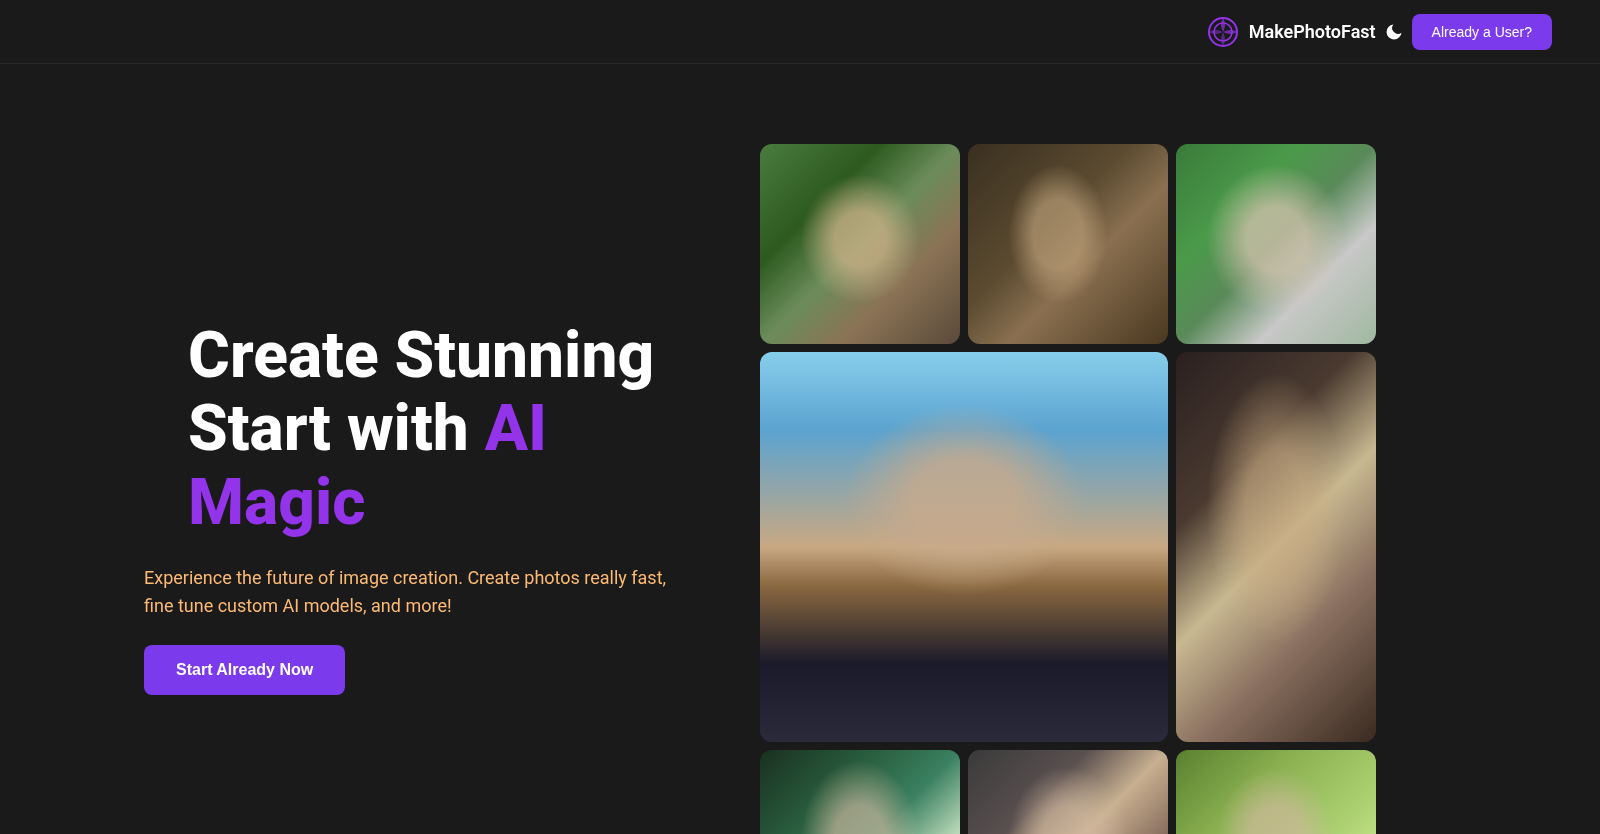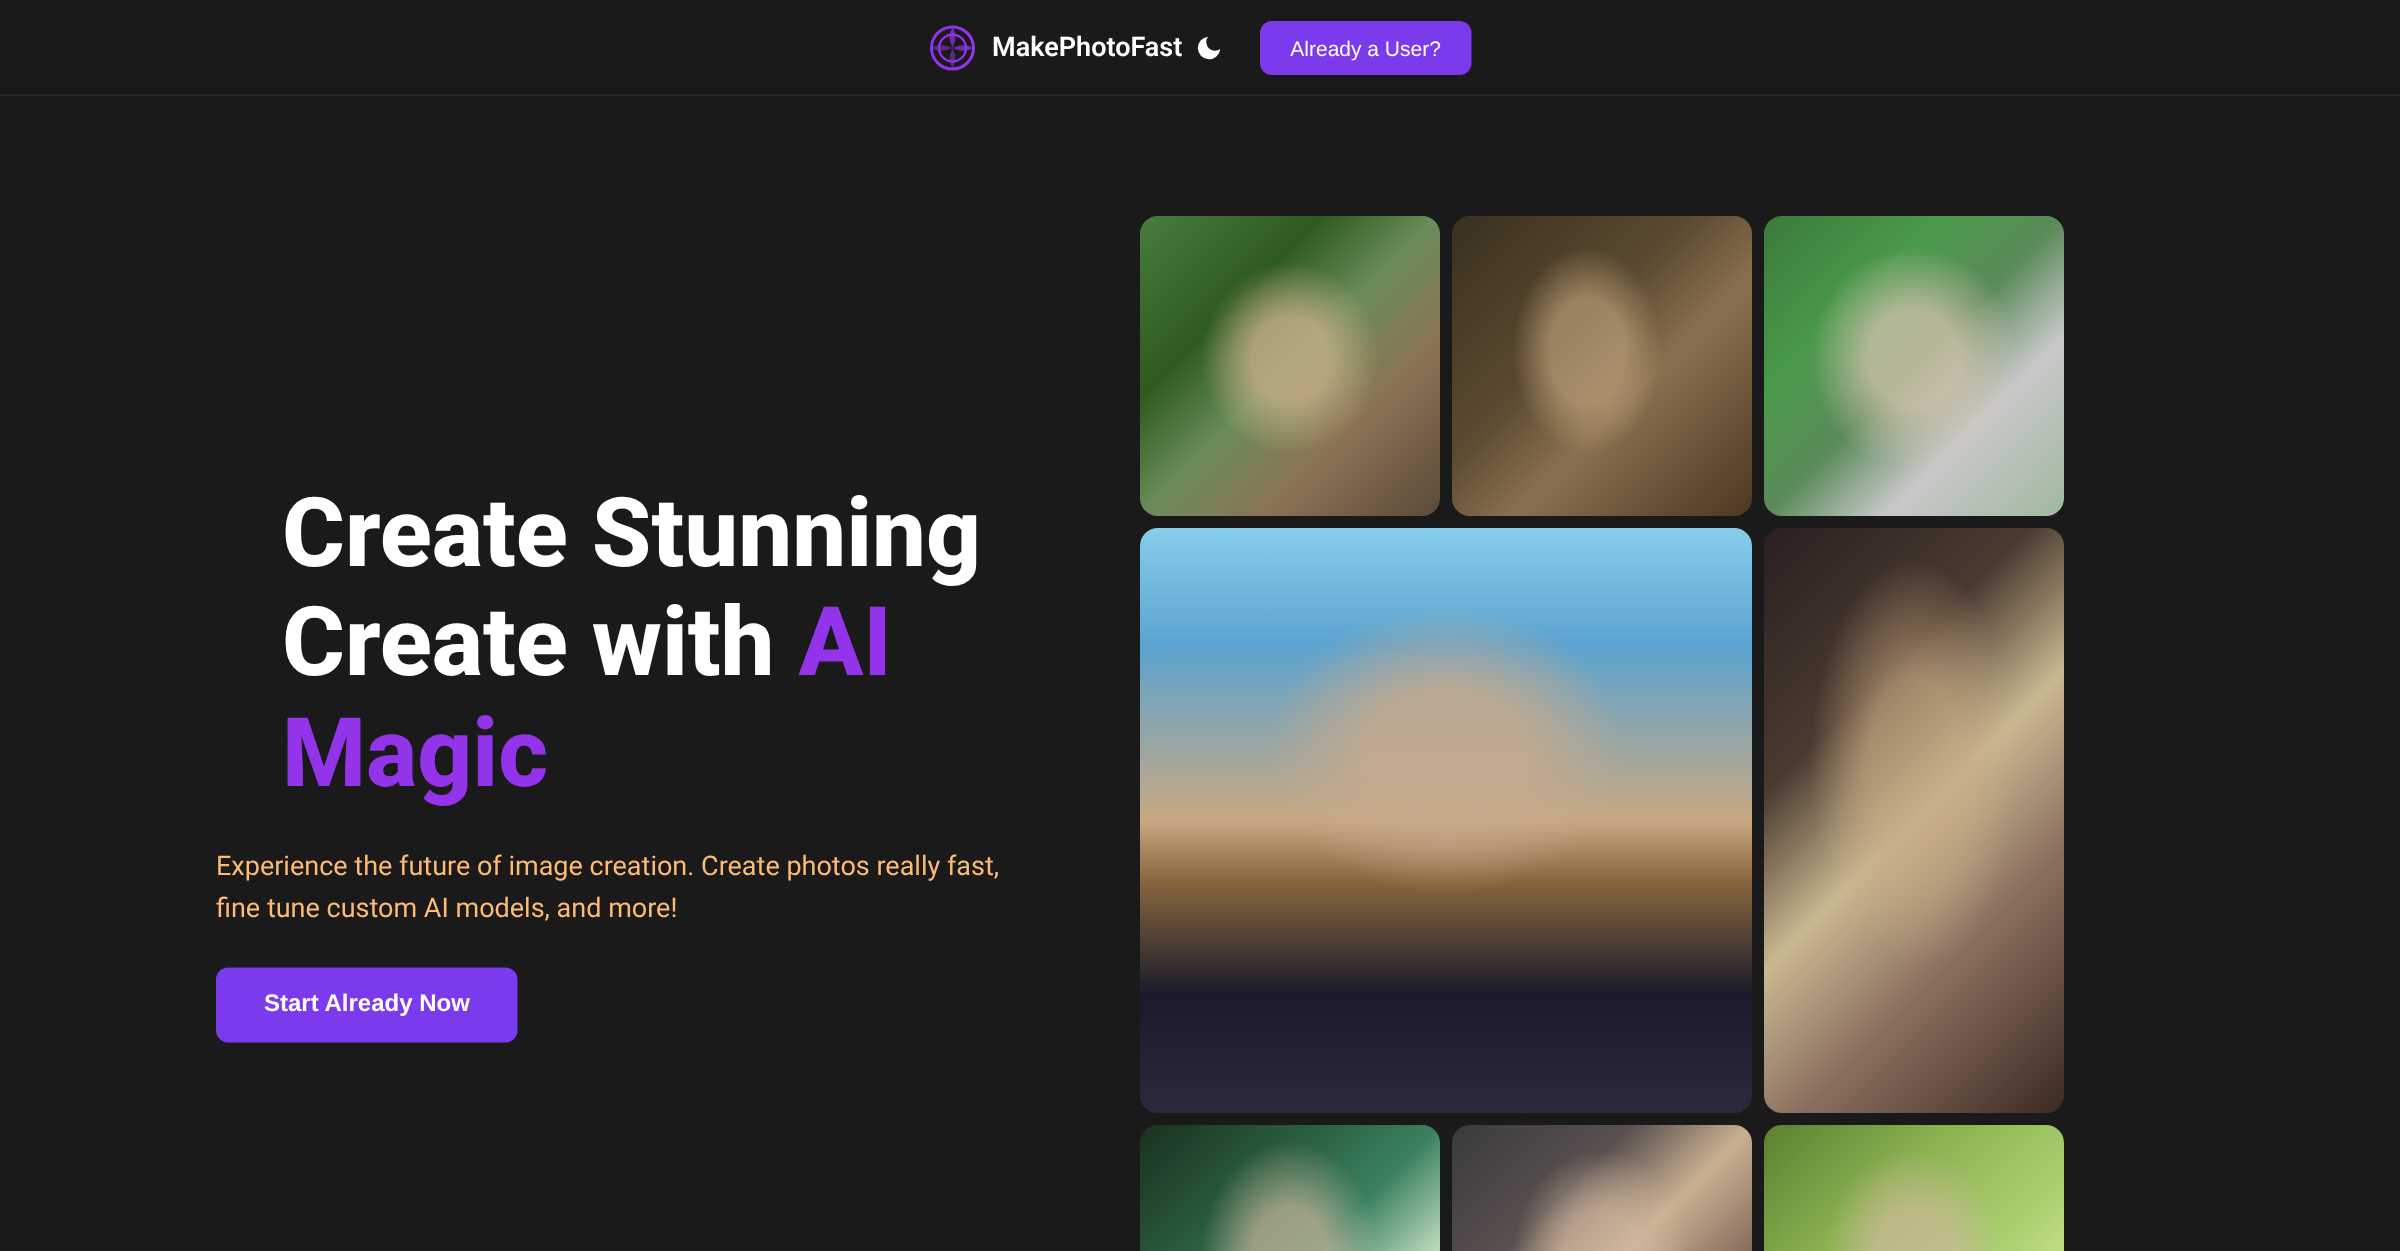--- a/index.html
+++ b/index.html
@@ -10,21 +10,21 @@
       font-family: -apple-system, BlinkMacSystemFont, 'Segoe UI', Roboto, sans-serif;
       width: 1600px;
       min-height: 834px;
       overflow-x: hidden;
     }
 
     
     .navbar {
       display: flex;
       align-items: center;
-      justify-content: center;
+      justify-content: flex-end;
       padding: 0 48px;
       height: 64px;
       background-color: #1a1a1a;
       border-bottom: 1px solid #2a2a2a;
     }
 
     .navbar-brand {
       display: flex;
       align-items: center;
       gap: 10px;
@@ -37,21 +37,20 @@
 
     .brand-name {
       font-size: 18px;
       font-weight: 600;
       color: #ffffff;
     }
 
     .navbar-right {
       display: flex;
       align-items: center;
-      gap: 16px;
     }
 
     .moon-btn {
       background: none;
       border: none;
       cursor: pointer;
       color: #ffffff;
       display: flex;
       align-items: center;
       justify-content: center;
@@ -303,21 +302,21 @@
     </button>
     <button class="already-user-btn">Already a User?</button>
   </div>
 </nav>
 
 <div class="main-content">
 
   <div class="hero-left">
     <h1 class="hero-title">
       <span>Create Stunning</span><br>
-      <span>Create with </span><span class="highlight">AI Magic</span>
+      <span>Start with </span><span class="highlight">AI Magic</span>
     </h1>
     <p class="hero-subtitle">Experience the future of image creation. Create photos really fast, fine tune custom AI models, and more!</p>
     <button class="cta-button">Start Already Now</button>
   </div>
 
   <div class="hero-right">
 
     <div class="photo-cell">
       <div class="photo-placeholder photo-1"></div>
     </div>

